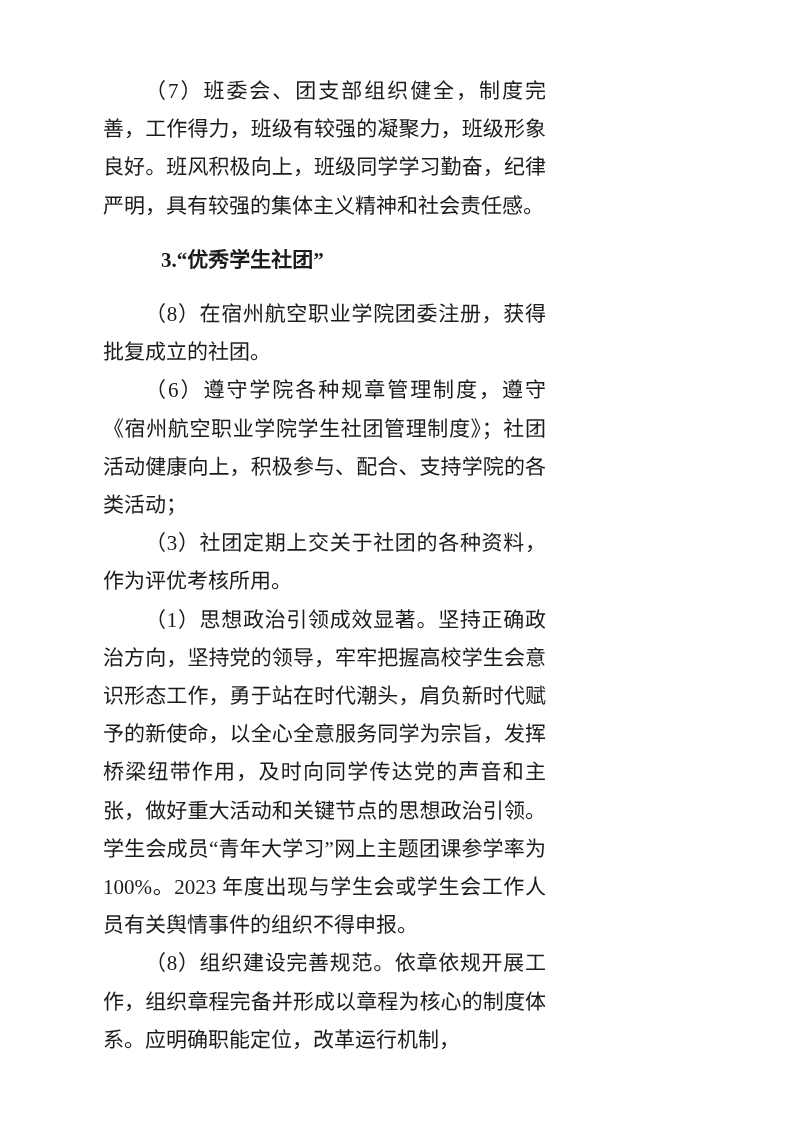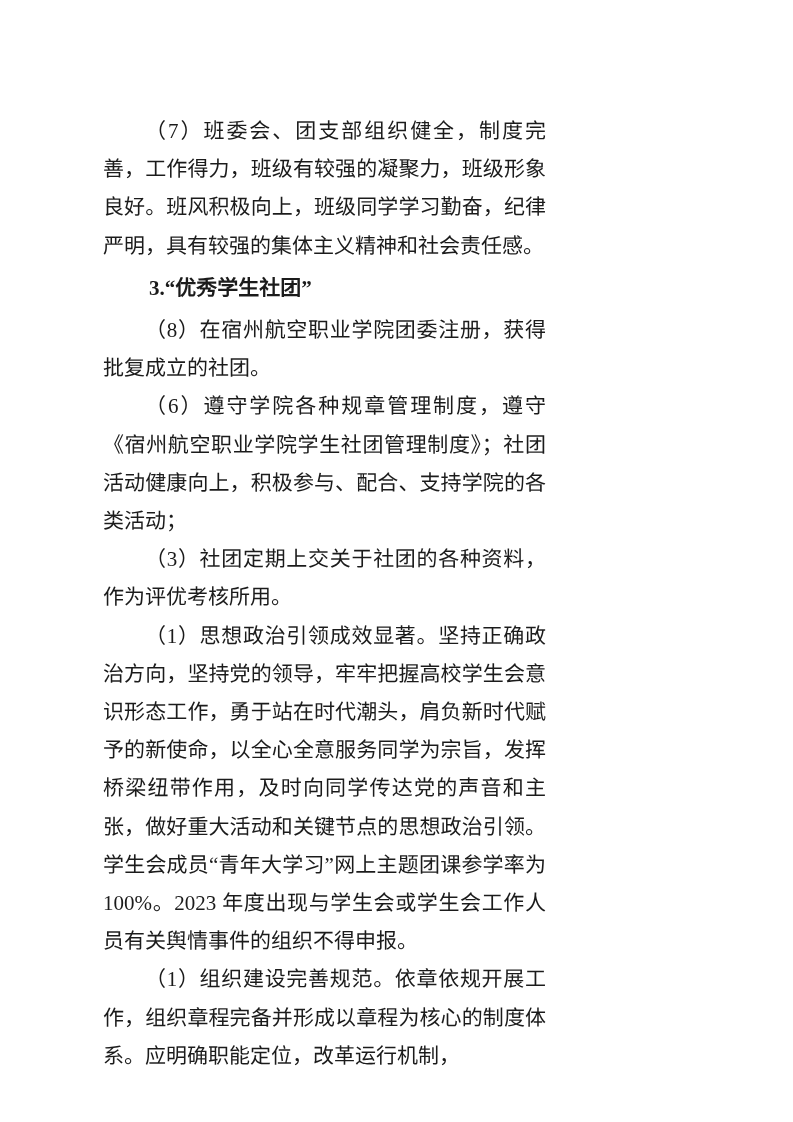--- a/index.html
+++ b/index.html
@@ -10,44 +10,44 @@
   body {
     width: 793px;
     height: 1122px;
     overflow: hidden;
   }
   .page {
     box-sizing: border-box;
     width: 639px;
     height: 1122px;
     background: #ffffff;
-    padding: 112px 93px 0 103px;
+    padding: 72px 93px 0 103px;
   }
   .doc-text {
     font-family: "Liberation Serif", "DejaVu Serif", serif;
     font-size: 21px;
     line-height: 38.2px;
     color: #1b1b1b;
     text-align: justify;
   }
   p.para {
     margin: 0;
     text-indent: 2em;
     font-weight: normal;
   }
   p.heading {
-    margin: 4px;
+    margin: 16px;
     text-indent: 2em;
     font-weight: bold;
   }
 </style>
 </head>
 <body>
 
 <div class="page doc-text">
   <p class="para">（7）班委会、团支部组织健全，制度完善，工作得力，班级有较强的凝聚力，班级形象良好。班风积极向上，班级同学学习勤奋，纪律严明，具有较强的集体主义精神和社会责任感。</p>
   <p class="heading">3.“优秀学生社团”</p>
   <p class="para">（8）在宿州航空职业学院团委注册，获得批复成立的社团。</p>
   <p class="para">（6）遵守学院各种规章管理制度，遵守《宿州航空职业学院学生社团管理制度》；社团活动健康向上，积极参与、配合、支持学院的各类活动；</p>
   <p class="para">（3）社团定期上交关于社团的各种资料，作为评优考核所用。</p>
   <p class="para">（1）思想政治引领成效显著。坚持正确政治方向，坚持党的领导，牢牢把握高校学生会意识形态工作，勇于站在时代潮头，肩负新时代赋予的新使命，以全心全意服务同学为宗旨，发挥桥梁纽带作用，及时向同学传达党的声音和主张，做好重大活动和关键节点的思想政治引领。学生会成员“青年大学习”网上主题团课参学率为 100%。2023 年度出现与学生会或学生会工作人员有关舆情事件的组织不得申报。</p>
-  <p class="para">（1）组织建设完善规范。依章依规开展工作，组织章程完备并形成以章程为核心的制度体系。应明确职能定位，改革运行机制，</p>
+  <p class="para">（8）组织建设完善规范。依章依规开展工作，组织章程完备并形成以章程为核心的制度体系。应明确职能定位，改革运行机制，</p>
 </div>
 
 </body></html>

